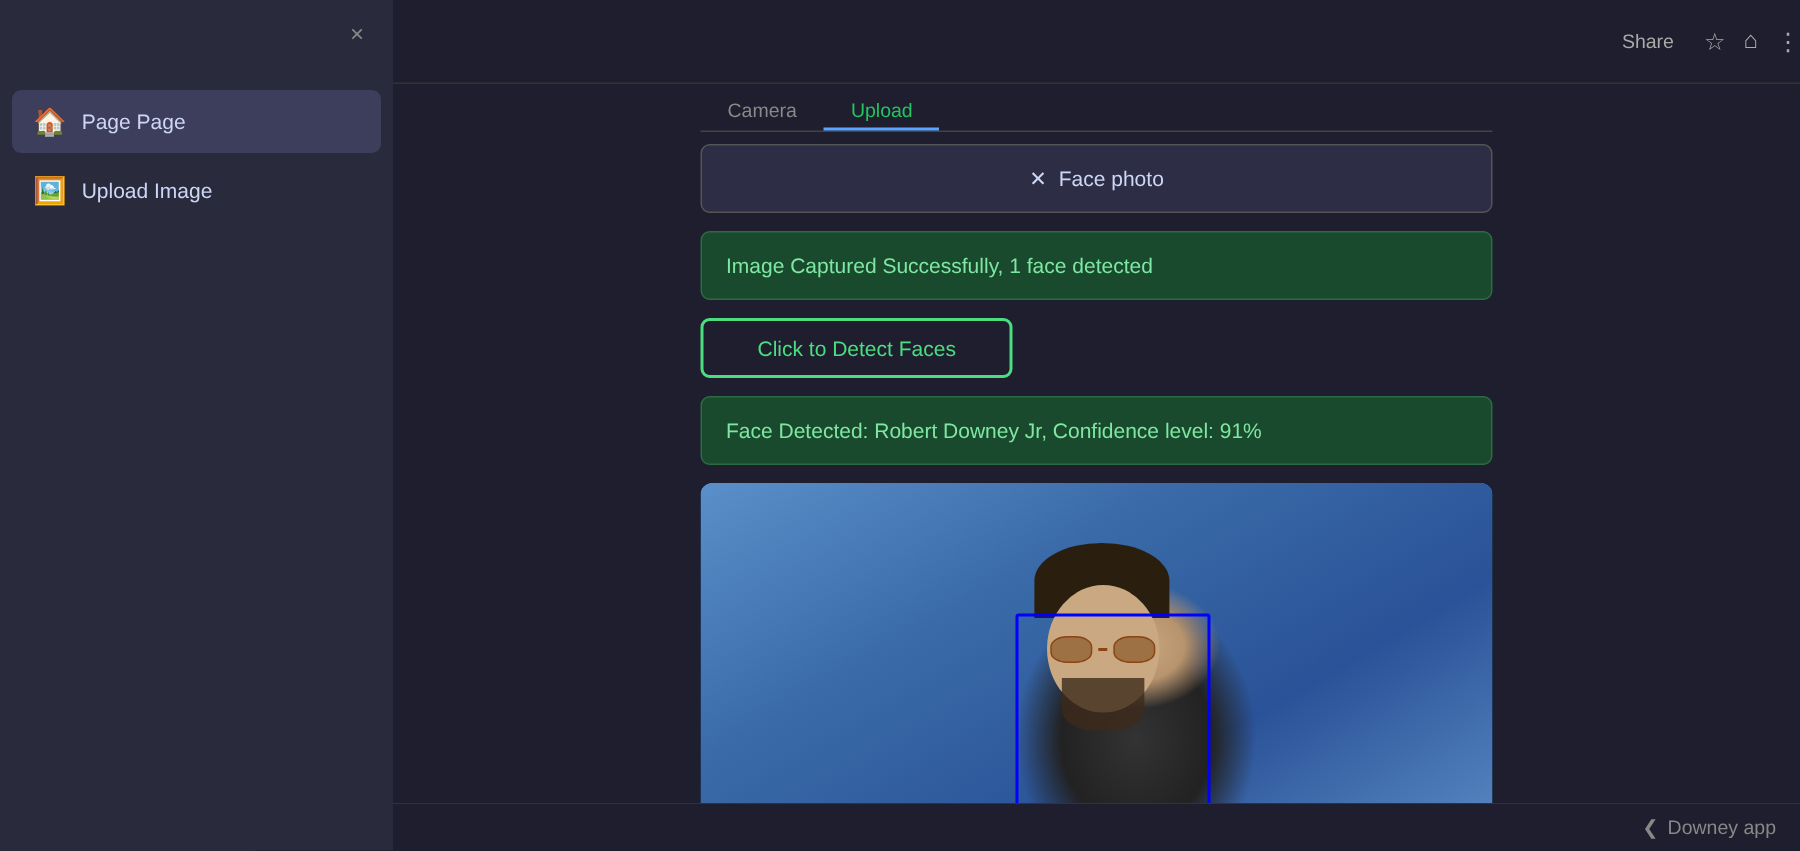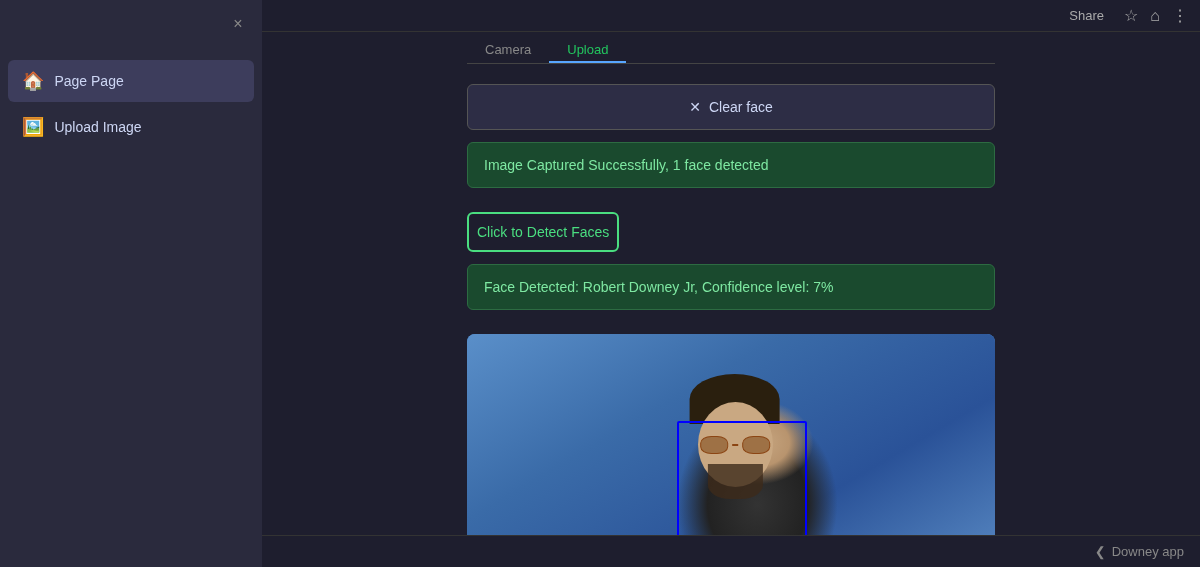--- a/index.html
+++ b/index.html
@@ -66,25 +66,25 @@
       flex-direction: column;
       background: #1e1e2e;
       overflow: hidden;
     }
 
     
     .header {
       display: flex;
       align-items: center;
       justify-content: flex-end;
-      padding: 8px 12px;
+      padding: 8px 0;
       gap: 12px;
       background: #1e1e2e;
       border-bottom: 1px solid #333;
-      height: 32px;
+      height: 56px;
     }
     .header-btn {
       background: none;
       border: none;
       color: #aaa;
       cursor: pointer;
       font-size: 13px;
       display: flex;
       align-items: center;
       gap: 4px;
@@ -133,39 +133,39 @@
       margin-bottom: 12px;
       margin-top: 8px;
     }
 
     
     .status-banner {
       width: 100%;
       padding: 14px 16px;
       border-radius: 6px;
       font-size: 14px;
-      margin-bottom: 24px;
+      margin-bottom: 12px;
     }
     .status-banner.success {
       background: #1a4a2e;
       color: #7ee8a2;
       border: 1px solid #2d6b42;
     }
     .status-banner.detection {
       background: #1a4a2e;
       color: #7ee8a2;
       border: 1px solid #2d6b42;
     }
 
     
     .detect-btn {
       background: transparent;
       border: 2px solid #4ade80;
       color: #4ade80;
-      padding: 10px 8px;
+      padding: 10px 36px;
       border-radius: 6px;
       cursor: pointer;
       font-size: 14px;
       font-weight: 500;
       margin-bottom: 12px;
       align-self: flex-start;
     }
 
     
     .image-container {
@@ -332,21 +332,21 @@
       background: none;
       border: none;
     }
 
     .partial-tabs {
       display: flex;
       width: 100%;
       padding-top: 4px;
       gap: 0;
       border-bottom: 1px solid #444;
-      margin-bottom: 12px;
+      margin-bottom: 0;
     }
     .partial-tab {
       padding: 6px 18px;
       font-size: 13px;
       color: #888;
       cursor: pointer;
       position: relative;
     }
     .partial-tab.active {
       color: #22c55e;
@@ -397,33 +397,33 @@
         <div class="partial-tab">
           <span>Camera</span>
         </div>
         <div class="partial-tab active">
           <span>Upload</span>
         </div>
       </div>
 
       <button class="clear-photo-btn">
         <span>✕</span>
-        <span>Clear face</span>
+        <span>Face photo</span>
       </button>
 
       <div class="status-banner success">
         <span>Image Captured Successfully, 1 face detected</span>
       </div>
 
       <button class="detect-btn">
         <span>Click to Detect Faces</span>
       </button>
 
       <div class="status-banner detection">
-        <span>Face Detected: Robert Downey Jr, Confidence level: 7%</span>
+        <span>Face Detected: Robert Downey Jr, Confidence level: 91%</span>
       </div>
 
       <div class="image-container">
         <div class="face-image">
           <div class="scene">
 
             <div class="bg-scene"></div>
 
             <div class="hair"></div>
 

